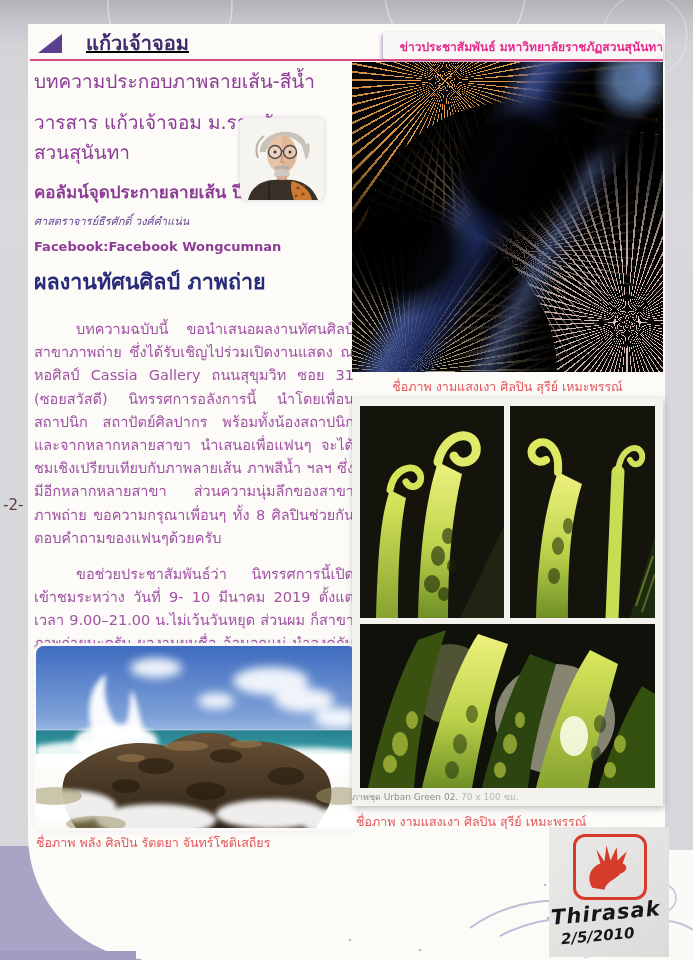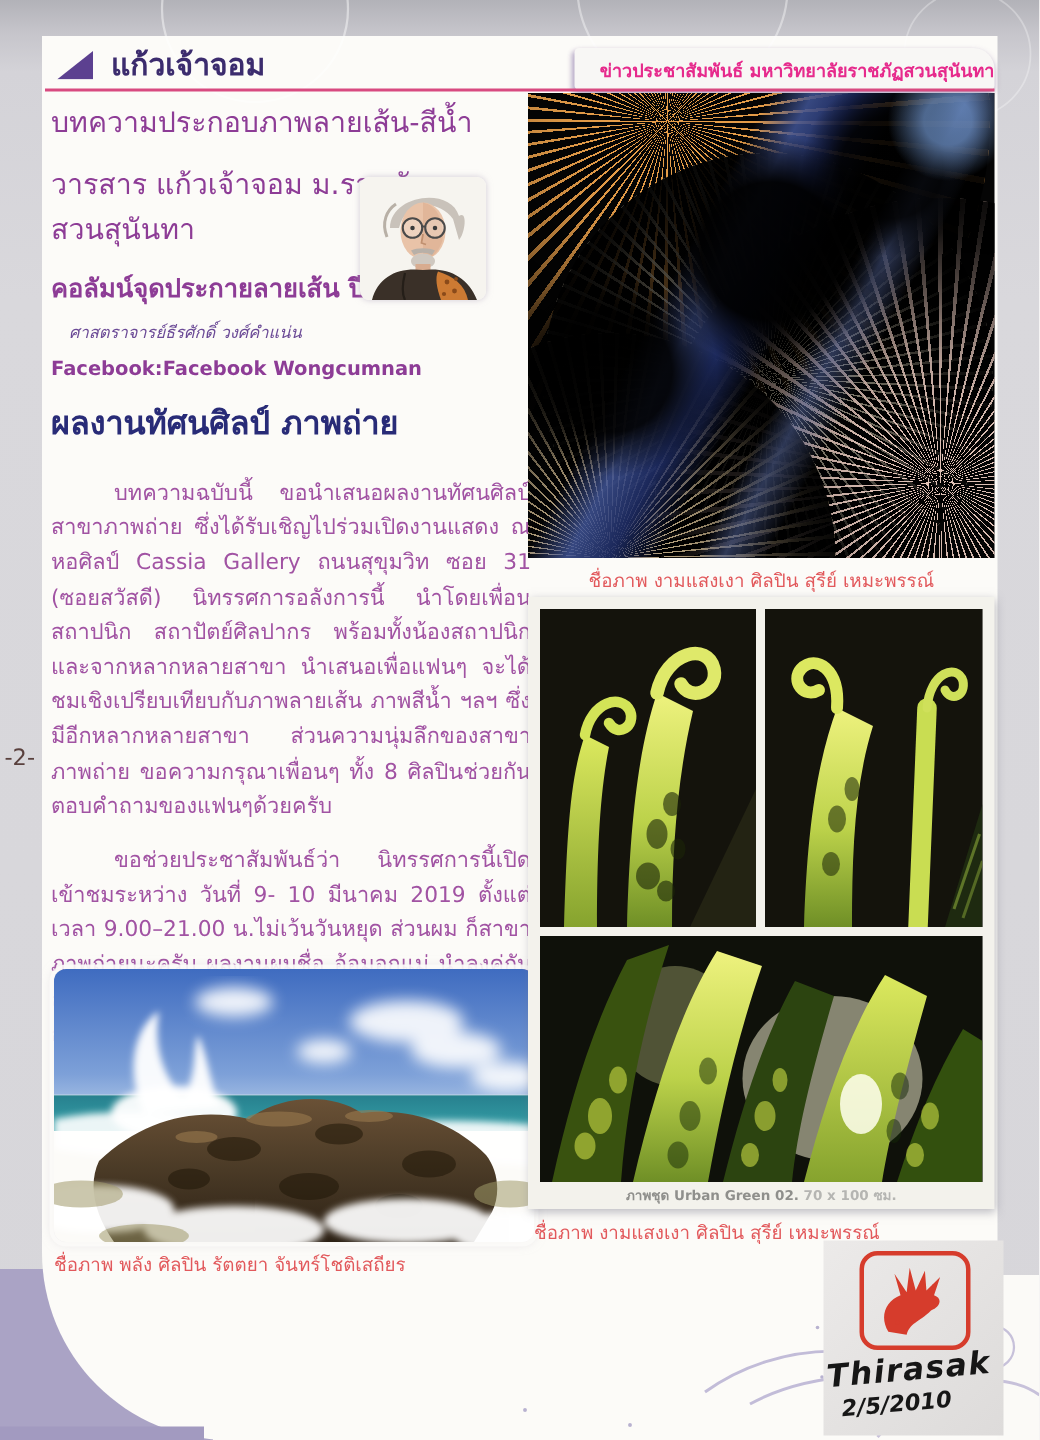--- a/index.html
+++ b/index.html
@@ -6,33 +6,33 @@
   .page{position:relative;width:693px;height:960px;overflow:hidden;
     font-family:"DejaVu Sans",sans-serif;
     background:linear-gradient(180deg,#b2b2b8 0px,#c6c5cb 22px,#d4d3d8 48px,#d9d8dc 200px,#d7d6da 100%);}
   .white-panel{position:absolute;left:28px;top:24px;width:637px;height:936px;
     background:#fcfbf8;border-bottom-left-radius:125px;z-index:1;}
   .bottom-white{position:absolute;left:140px;top:850px;width:553px;height:110px;background:#fbfaf7;z-index:0;}
   .lavender-corner{position:absolute;left:0;top:846px;width:142px;height:114px;background:#aaa3c5;z-index:0;}
   .lavender-strip{position:absolute;left:0;top:951px;width:136px;height:9px;background:#a29ac0;z-index:2;}
   .decor{position:absolute;left:0;top:0;z-index:2;pointer-events:none;}
 
-  .brand{position:absolute;left:38px;top:33px;display:flex;align-items:flex-end;gap:12px;z-index:3;}
+  .brand{position:absolute;left:38px;top:33px;display:flex;align-items:flex-end;gap:24px;z-index:3;text-decoration:underline;}
   .tri{width:24px;height:19px;background:#5c4090;clip-path:polygon(100% 0,100% 100%,0 100%);}
   .brand-text{font-size:20px;font-weight:bold;color:#3c2c6e;line-height:1;}
   .banner{position:absolute;left:383px;top:32px;width:280px;height:28px;background:#f8f7f5;
     border-radius:3px 14px 3px 3px;box-shadow:0 2px 4px rgba(100,70,140,.4),-2px 2px 3px rgba(100,70,140,.25);
     display:flex;align-items:center;justify-content:flex-end;z-index:3;}
   .banner span{font-size:12px;font-weight:bold;color:#e62a8c;white-space:nowrap;}
   .rule{position:absolute;left:30px;top:59px;width:633px;height:2px;background:#d84a80;z-index:3;}
 
   .left-col{position:absolute;left:34px;top:66px;width:320px;z-index:3;}
   .t1{font-size:19px;color:#8d3c96;font-weight:normal;margin:0 0 11px;}
   .t3{font-size:17px;color:#8d3c96;font-weight:bold;margin:0 0 7px;}
-  .script{font-size:11px;font-style:italic;color:#6b4a96;margin:0 12px 9px;}
+  .script{font-size:11px;font-style:italic;color:#6b4a96;margin:0 0 9px;}
   .fb{font-size:13px;color:#8d3c96;font-weight:600;margin:0 0 10px;}
   .portrait{position:absolute;left:206px;top:52px;width:84px;height:82px;border-radius:6px;overflow:hidden;box-shadow:0 0 4px rgba(180,170,190,.6);}
   .heading{font-size:21.5px;color:#282b77;font-weight:bold;margin:4px 0 20px;}
   .body p{font-size:14.5px;line-height:1.6;color:#a153a3;text-align:justify;text-indent:42px;margin:0 0 13px;}
   .page-num{position:absolute;left:3px;top:496px;font-size:15px;color:#59403d;z-index:3;}
 
   .beach{position:absolute;left:36px;top:646px;width:320px;height:182px;z-index:3;border-radius:8px;overflow:hidden;
     box-shadow:0 0 0 3px rgba(252,251,248,.9),0 0 8px rgba(190,185,200,.6);}
   .beach-caption{position:absolute;left:36px;top:833px;width:320px;font-size:12.5px;color:#e2595c;z-index:3;}
 
@@ -59,21 +59,21 @@
                radial-gradient(circle at 18% 60%,rgba(0,0,0,.9) 0 40px,transparent 70px),
                radial-gradient(circle at 78% 16%,rgba(0,0,0,.85) 0 34px,transparent 60px);}
   .palm-caption{position:absolute;left:352px;top:377px;width:311px;text-align:center;font-size:12.5px;color:#e2595c;z-index:3;}
 
   .frame{position:absolute;left:352px;top:398px;width:311px;height:408px;background:#f3f2ec;
     box-shadow:1px 2px 6px rgba(120,120,135,.5);z-index:3;}
   .fp{position:absolute;overflow:hidden;background:#14130c;}
   .fp1{left:8px;top:8px;width:144px;height:212px;}
   .fp2{left:158px;top:8px;width:145px;height:212px;}
   .fp3{left:8px;top:226px;width:295px;height:164px;background:#0f110a;}
-  .frame-caption{position:absolute;left:0;top:392px;width:100%;text-align:center;font-size:9px;color:#8f8f8c;font-weight:bold;}
+  .frame-caption{position:absolute;left:0;top:392px;width:100%;font-size:9px;color:#8f8f8c;}
   .frame-caption .sz{color:#b5b5b2;}
   .green-caption{position:absolute;left:356px;top:812px;width:300px;font-size:12.5px;color:#e2595c;z-index:3;}
 
   .sig-block{position:absolute;left:549px;top:827px;width:120px;height:130px;z-index:3;
     background:linear-gradient(135deg,#eceae9,#dddbda);}
   .stamp{position:absolute;left:24px;top:7px;width:74px;height:66px;border:3.5px solid #d63c2c;border-radius:12px;box-sizing:border-box;}
   .sig-name{position:absolute;left:2px;top:74px;font-size:21px;font-style:italic;font-weight:600;color:#161616;
     transform:rotate(-5deg);letter-spacing:1px;white-space:nowrap;}
   .sig-date{position:absolute;left:12px;top:100px;font-size:15px;font-style:italic;font-weight:600;color:#161616;transform:rotate(-5deg);}
 </style>

